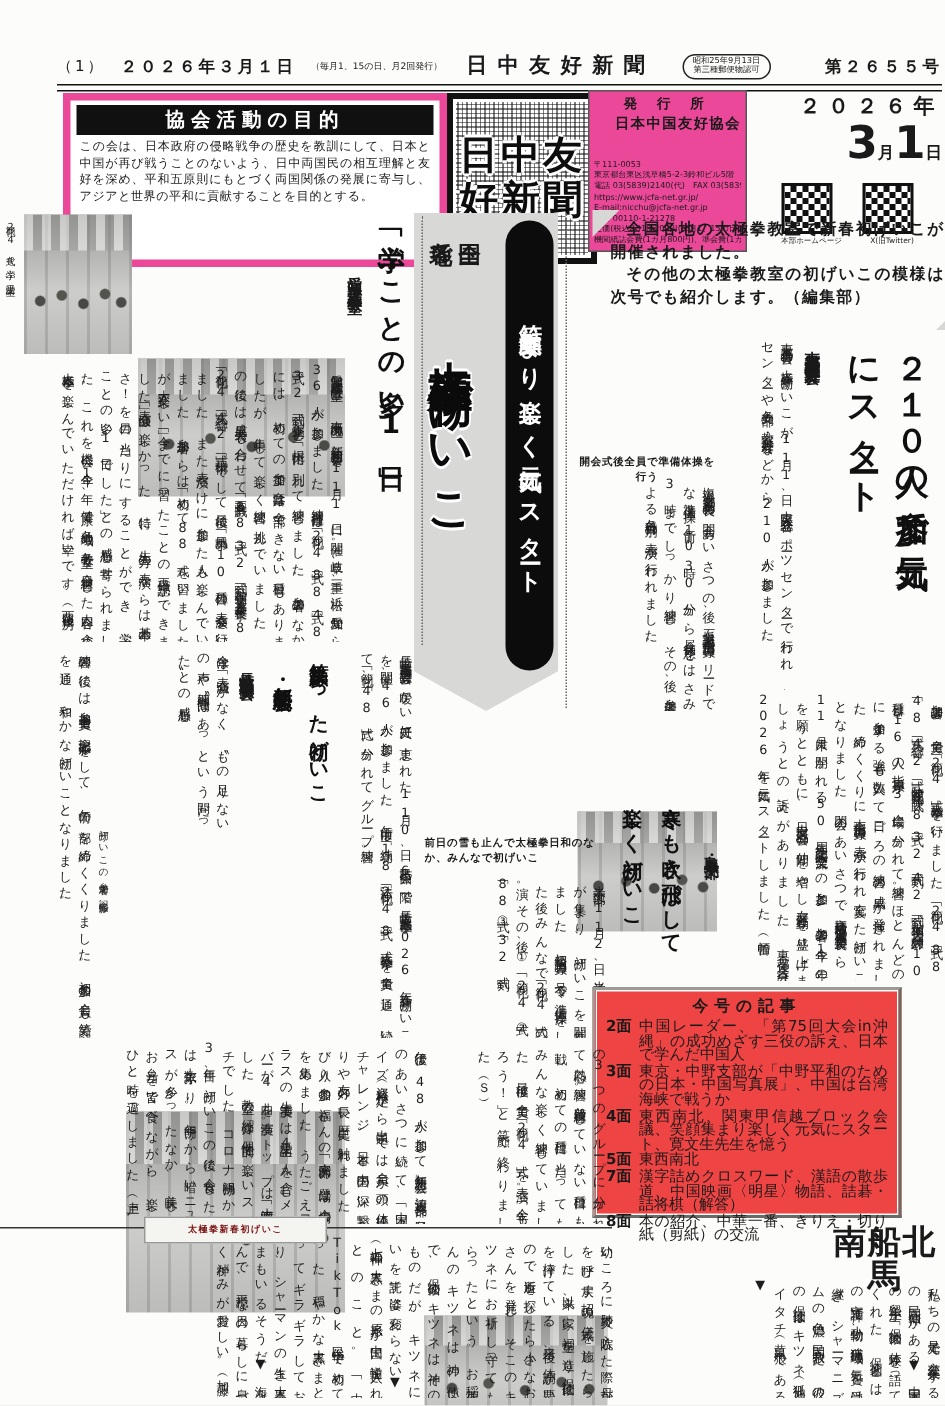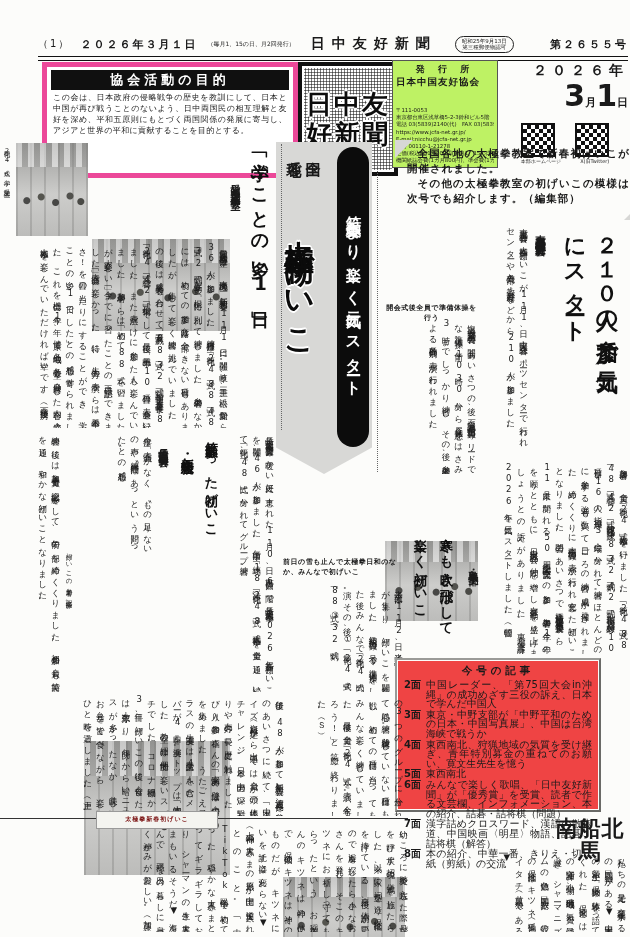--- a/index.html
+++ b/index.html
@@ -29,23 +29,23 @@
   
   .logo{left:298px;top:62px;width:92px;height:106px;border:4px solid #111;box-shadow:inset 0 0 0 2px #fff;
         background:
          repeating-linear-gradient(0deg,rgba(20,20,20,.55) 0 1px,transparent 1px 3px),
          repeating-linear-gradient(90deg,rgba(20,20,20,.55) 0 1px,transparent 1px 3px),#fff;
         display:flex;flex-direction:column;align-items:center;justify-content:center;}
   .logo div{font-family:"DejaVu Serif",serif;font-weight:900;font-size:26px;line-height:30px;
             letter-spacing:2px;color:#0d0d0d;
             text-shadow:-2px 0 0 #fff,2px 0 0 #fff,0 -2px 0 #fff,0 2px 0 #fff;}
   
-  .pub{left:392px;top:60px;width:106px;height:108px;border:1px solid #555;background:#bef264;padding:2px 3px;box-sizing:border-box;}
+  .pub{left:392px;top:60px;width:106px;height:108px;border:1px solid #555;background:#ec4899;padding:2px 3px;box-sizing:border-box;}
   .pub .t1{font-size:9px;font-weight:bold;text-align:center;letter-spacing:5px;}
-  .pub .t2{font-size:9.5px;font-weight:bold;text-align:left;letter-spacing:1px;margin-bottom:18px;}
+  .pub .t2{font-size:9.5px;font-weight:bold;text-align:right;letter-spacing:1px;margin-bottom:18px;}
   .pub .ln{font-size:5.4px;line-height:7.2px;letter-spacing:0;white-space:nowrap;overflow:hidden;}
   
   .datebox{left:502px;top:60px;width:126px;height:108px;text-align:right;}
   .db-year{font-size:14px;font-weight:bold;letter-spacing:5px;margin-top:2px;}
   .db-big{font-size:30px;font-weight:bold;line-height:32px;}
   .db-unit{font-size:11px;font-weight:bold;}
   .qr-row{display:flex;justify-content:center;gap:14px;margin-top:4px;}
   .qr{width:30px;height:30px;border:2px solid #111;
       background:conic-gradient(#111 25%,#fff 0 50%,#111 0 75%,#fff 0) 0 0/8px 8px;}
   .qr-label{font-size:5px;margin-top:1px;}
@@ -217,29 +217,25 @@
     <div class="toc-row">
       <span class="toc-page">2面</span>
       <span class="toc-text">中国レーダー、「第75回大会in沖縄」の成功めざす三役の訴え、日本で学んだ中国人</span>
     </div>
     <div class="toc-row">
       <span class="toc-page">3面</span>
       <span class="toc-text">東京・中野支部が「中野平和のための日本・中国写真展」、中国は台湾海峡で戦うか</span>
     </div>
     <div class="toc-row">
       <span class="toc-page">4面</span>
-      <span class="toc-text">東西南北、狩猟地域の気質を受け継ぎ、青年特別募金の重ねてのお願い、寛文生先生を憶う</span>
+      <span class="toc-text">東西南北、関東甲信越ブロック会議、笑顔集まり楽しく元気にスタート、寛文生先生を憶う</span>
     </div>
     <div class="toc-row">
       <span class="toc-page">5面</span>
       <span class="toc-text">東西南北</span>
-    </div>
-    <div class="toc-row">
-      <span class="toc-page">6面</span>
-      <span class="toc-text">みんなで楽しく歌唱、「日中友好新聞」が「優秀賞」を受賞、読者で作る文芸欄、インフォメーション、本の紹介、詰碁・詰将棋（問題）</span>
     </div>
     <div class="toc-row">
       <span class="toc-page">7面</span>
       <span class="toc-text">漢字詰めクロスワード、漢語の散歩道、中国映画〈明星〉物語、詰碁・詰将棋（解答）</span>
     </div>
     <div class="toc-row">
       <span class="toc-page">8面</span>
       <span class="toc-text">本の紹介、中華一番、きりえ・切り紙（剪紙）の交流</span>
     </div>
   </div>

